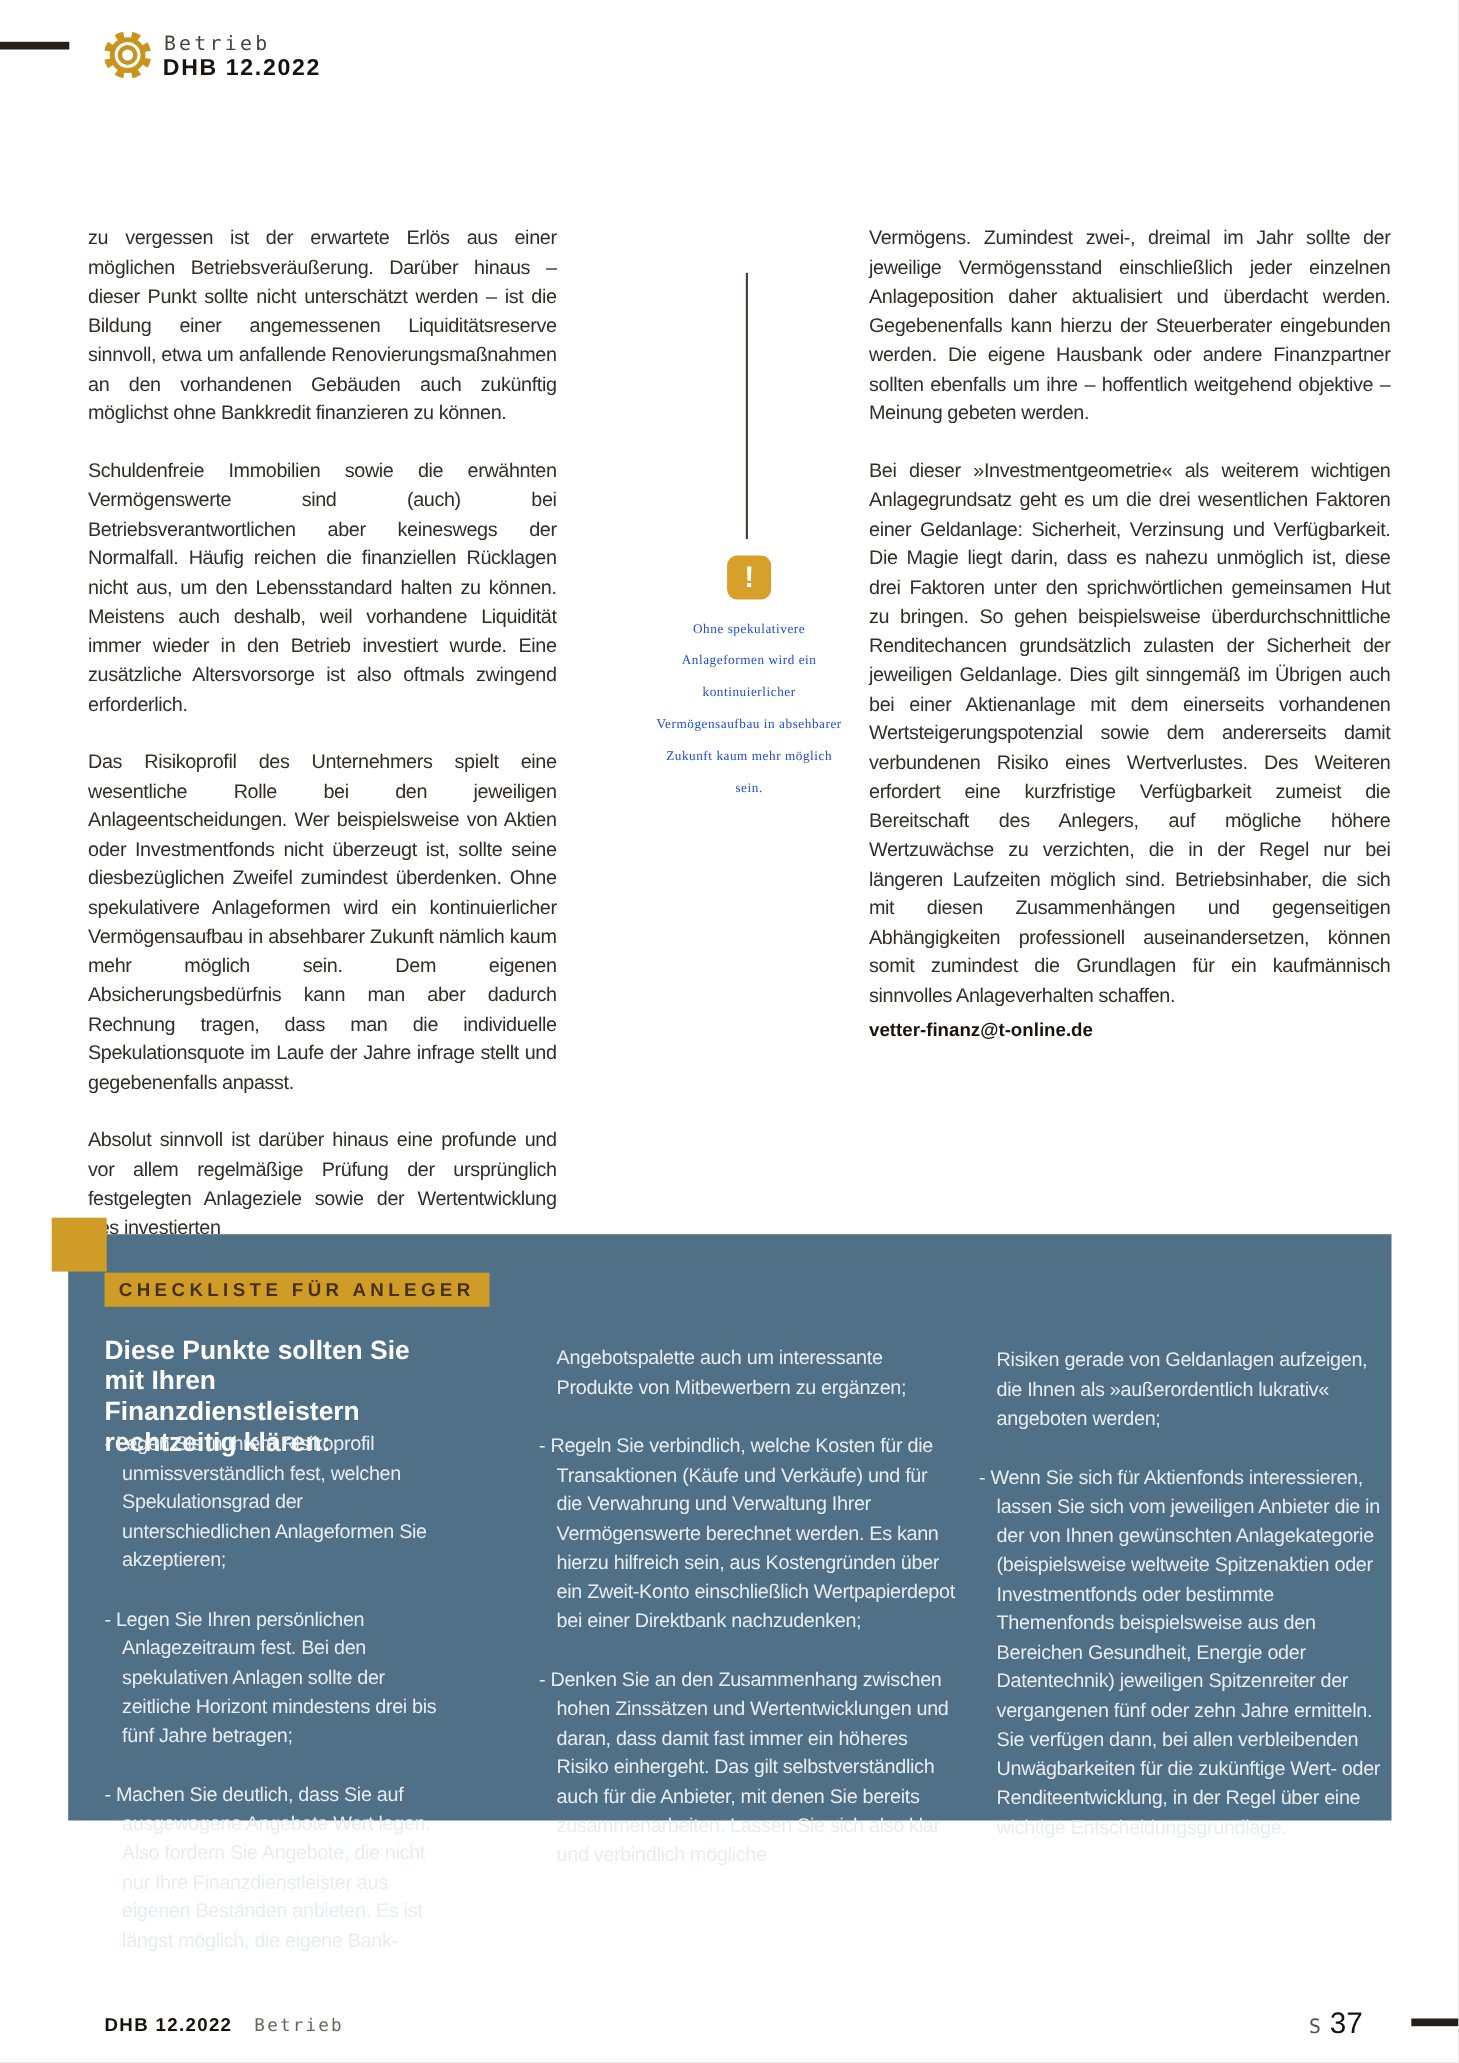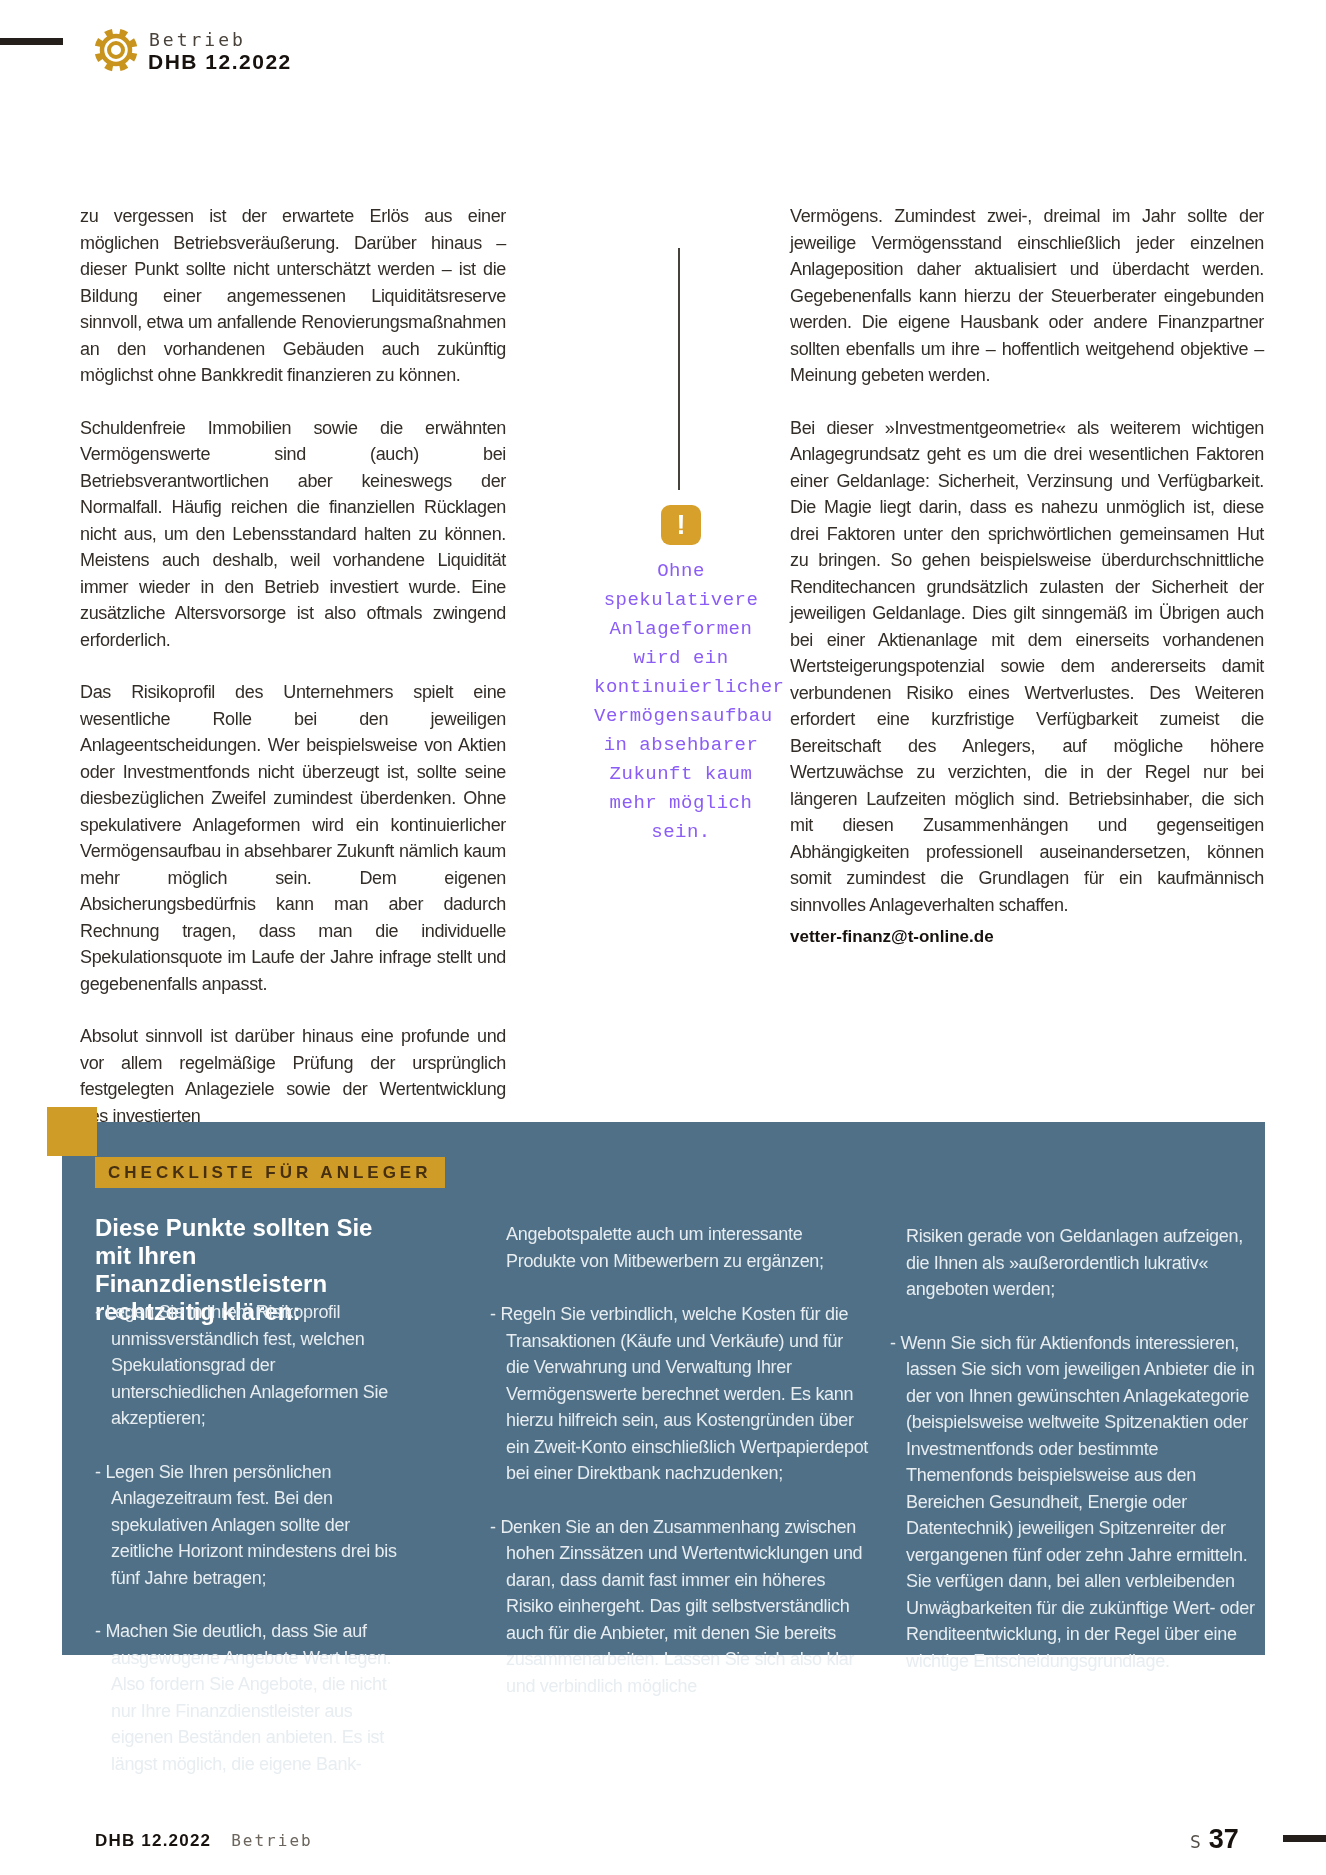--- a/index.html
+++ b/index.html
@@ -38,22 +38,22 @@
   
   .vrule{position:absolute;left:678px;top:248px;width:2px;height:242px;background:#46413b;}
   .callout{position:absolute;left:594px;top:505px;width:174px;text-align:center;}
   .bang{
     display:inline-block;width:40px;height:40px;border-radius:9px;
     background:#d6a02b;color:#ffffff;font-weight:bold;font-size:27px;line-height:40px;
     font-family:"Liberation Sans",sans-serif;
   }
   .callout-text{
     margin-top:12px;
-    font-family:Liberation Mono, monospace;
-    font-size:19px;line-height:29px;letter-spacing:0.5px;color:#8b5cf6;
+    font-family:Liberation Serif, serif;
+    font-size:12px;line-height:29px;letter-spacing:0.5px;color:#1d4ed8;
   }
   
   .gold-square{position:absolute;left:47px;top:1107px;width:50px;height:49px;background:#d09c28;z-index:3;}
   .bluebox{position:absolute;left:62px;top:1122px;width:1203px;height:533px;background:#4f7086;z-index:2;}
   .chk-label{
     position:absolute;left:33px;top:35px;
     background:#d09c28;color:#47300f;
     font-size:17px;letter-spacing:4px;font-weight:600;
     padding:6px 13px 5px 13px;
   }
@@ -66,21 +66,21 @@
   .chk-col-2{left:428px;top:99px;width:380px;}
   .chk-col-3{left:828px;top:101px;width:368px;}
   .chk-item{margin:0 0 27px 0;padding-left:16px;}
   .chk-item.dash{text-indent:-16px;}
   
   .foot-left{position:absolute;left:95px;top:1831px;display:flex;align-items:baseline;gap:20px;}
   .foot-issue{font-size:17px;font-weight:bold;letter-spacing:1.2px;color:#17120e;}
   .foot-section{font-family:"DejaVu Sans Mono", monospace;font-size:16px;letter-spacing:2px;color:#6b655e;}
   .foot-right{position:absolute;left:1190px;top:1824px;display:flex;align-items:baseline;gap:8px;}
   .foot-s{font-family:"DejaVu Sans Mono", monospace;font-size:18px;color:#55504a;}
-  .foot-num{font-size:27px;font-weight:bold;color:#17120e;}
+  .foot-num{font-size:27px;font-weight:normal;color:#17120e;}
   .foot-rule{position:absolute;left:1283px;top:1835px;width:43px;height:7px;background:#241f1a;}
 </style>
 </head>
 <body>
 
 <div class="page">
 
   <div class="hdr-rule"></div>
   <svg class="gear" viewBox="0 0 50 52" aria-hidden="true">
     <g transform="translate(25,27)">

